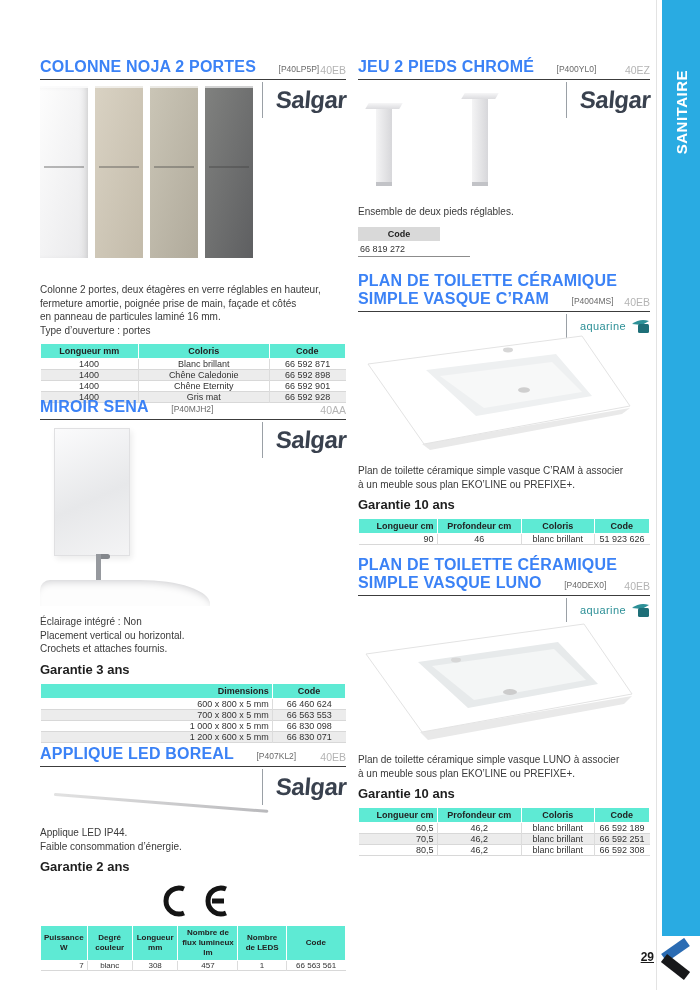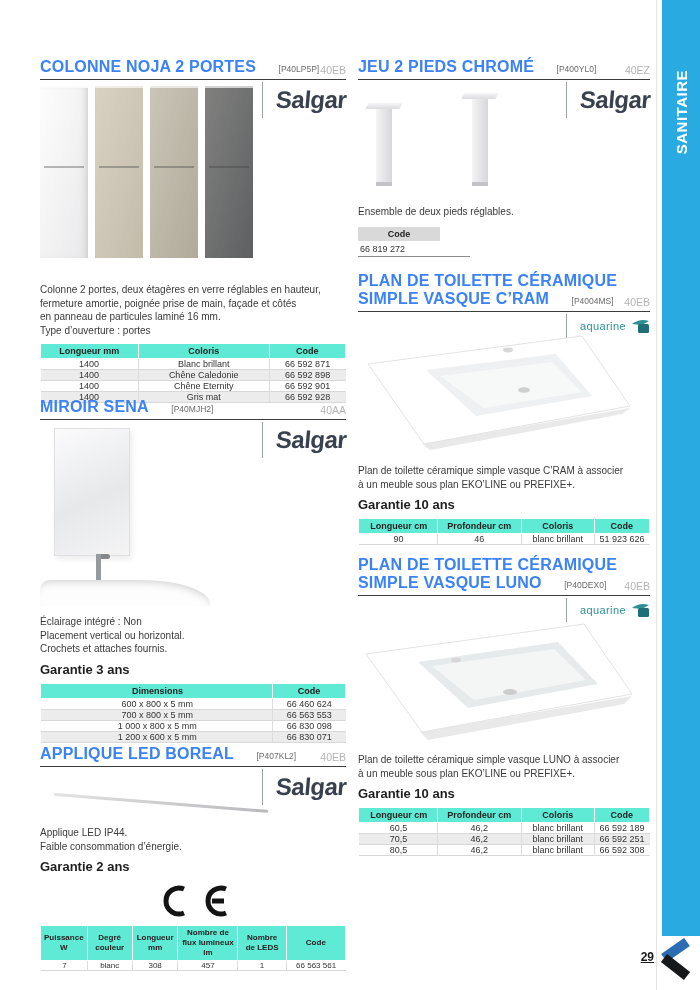--- a/index.html
+++ b/index.html
@@ -37,21 +37,21 @@
 
   
   table { width:100%; border-collapse:collapse; font-size:9px; color:#333;
           margin-top:6px; border-bottom:1px solid #8c8c8c; }
   thead th { background:#5eead4; color:#222; font-weight:bold; padding:2px 3px;
              border:1px solid #ffffff; text-align:center; vertical-align:middle; line-height:10px; }
   tbody td { padding:0 3px; text-align:center; border-right:1px solid #dcdcdc; }
   tbody td:last-child { border-right:none; }
   tbody tr { border-bottom:1px solid #d8d8d8; }
   tbody tr:nth-child(even) { background:#ececec; }
-  td.al, th.al { text-align:center; padding-left:5px; }
+  td.al, th.al { text-align:right; padding-left:5px; }
 
   
   .cabinets { position:absolute; left:0; top:6px; display:flex; gap:7px; }
   .cab { width:48px; height:172px; position:relative; border-top:2px solid rgba(255,255,255,.7); }
   .cab::after { content:""; position:absolute; left:4px; right:4px; top:46%; height:2px;
                 background:rgba(60,60,60,.35); }
   .cab-white    { background:linear-gradient(105deg,#fdfdfd 0%,#e9e9eb 100%); box-shadow:inset -6px 0 8px -6px #bbb; }
   .cab-caledonie{ background:linear-gradient(105deg,#d9d2c3 0%,#c3bbaa 100%); }
   .cab-eternity { background:linear-gradient(105deg,#cac5b6 0%,#b0aa9b 100%); }
   .cab-gris     { background:linear-gradient(105deg,#80817f 0%,#5e5f61 100%); }

